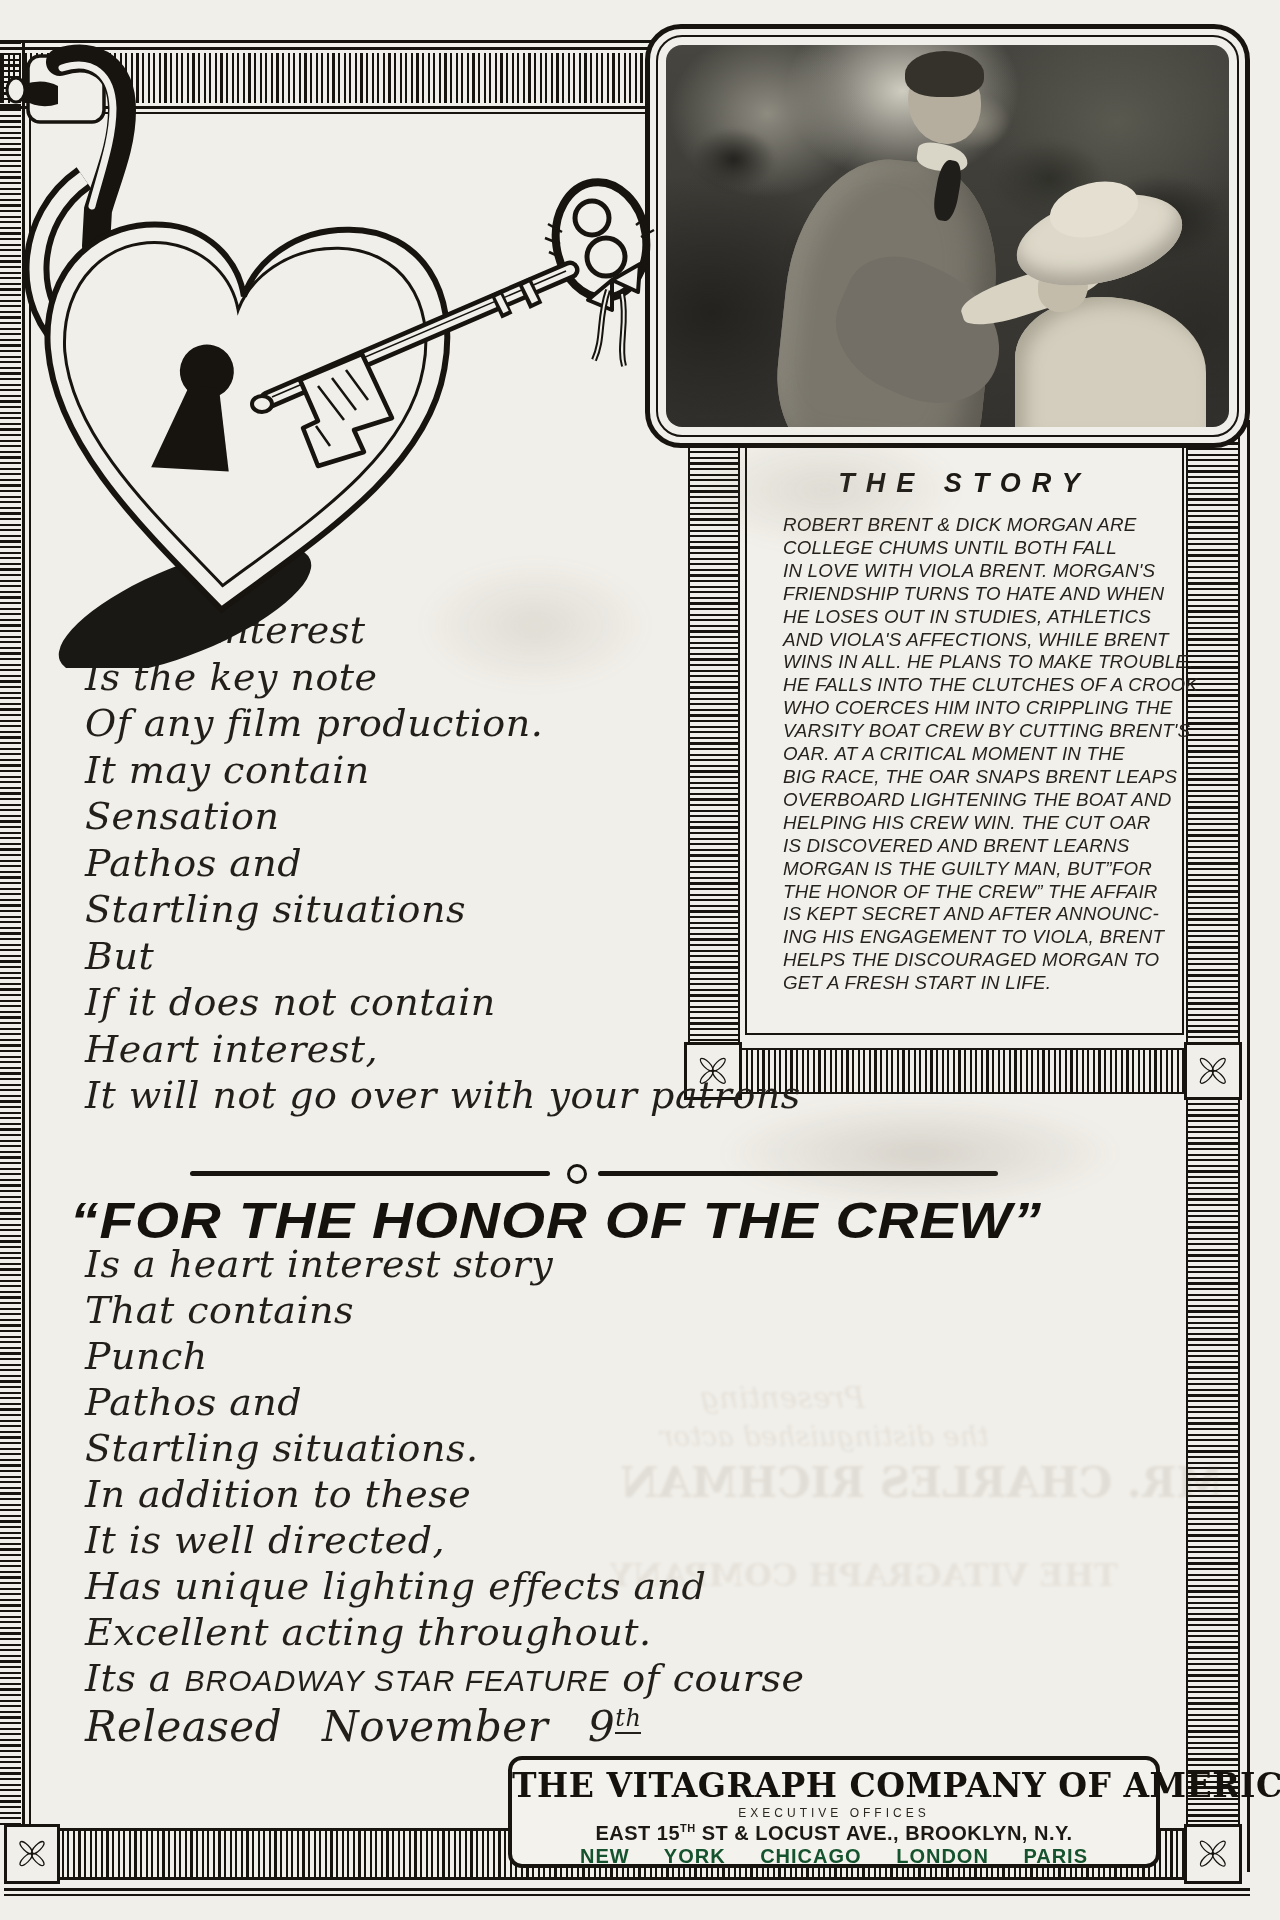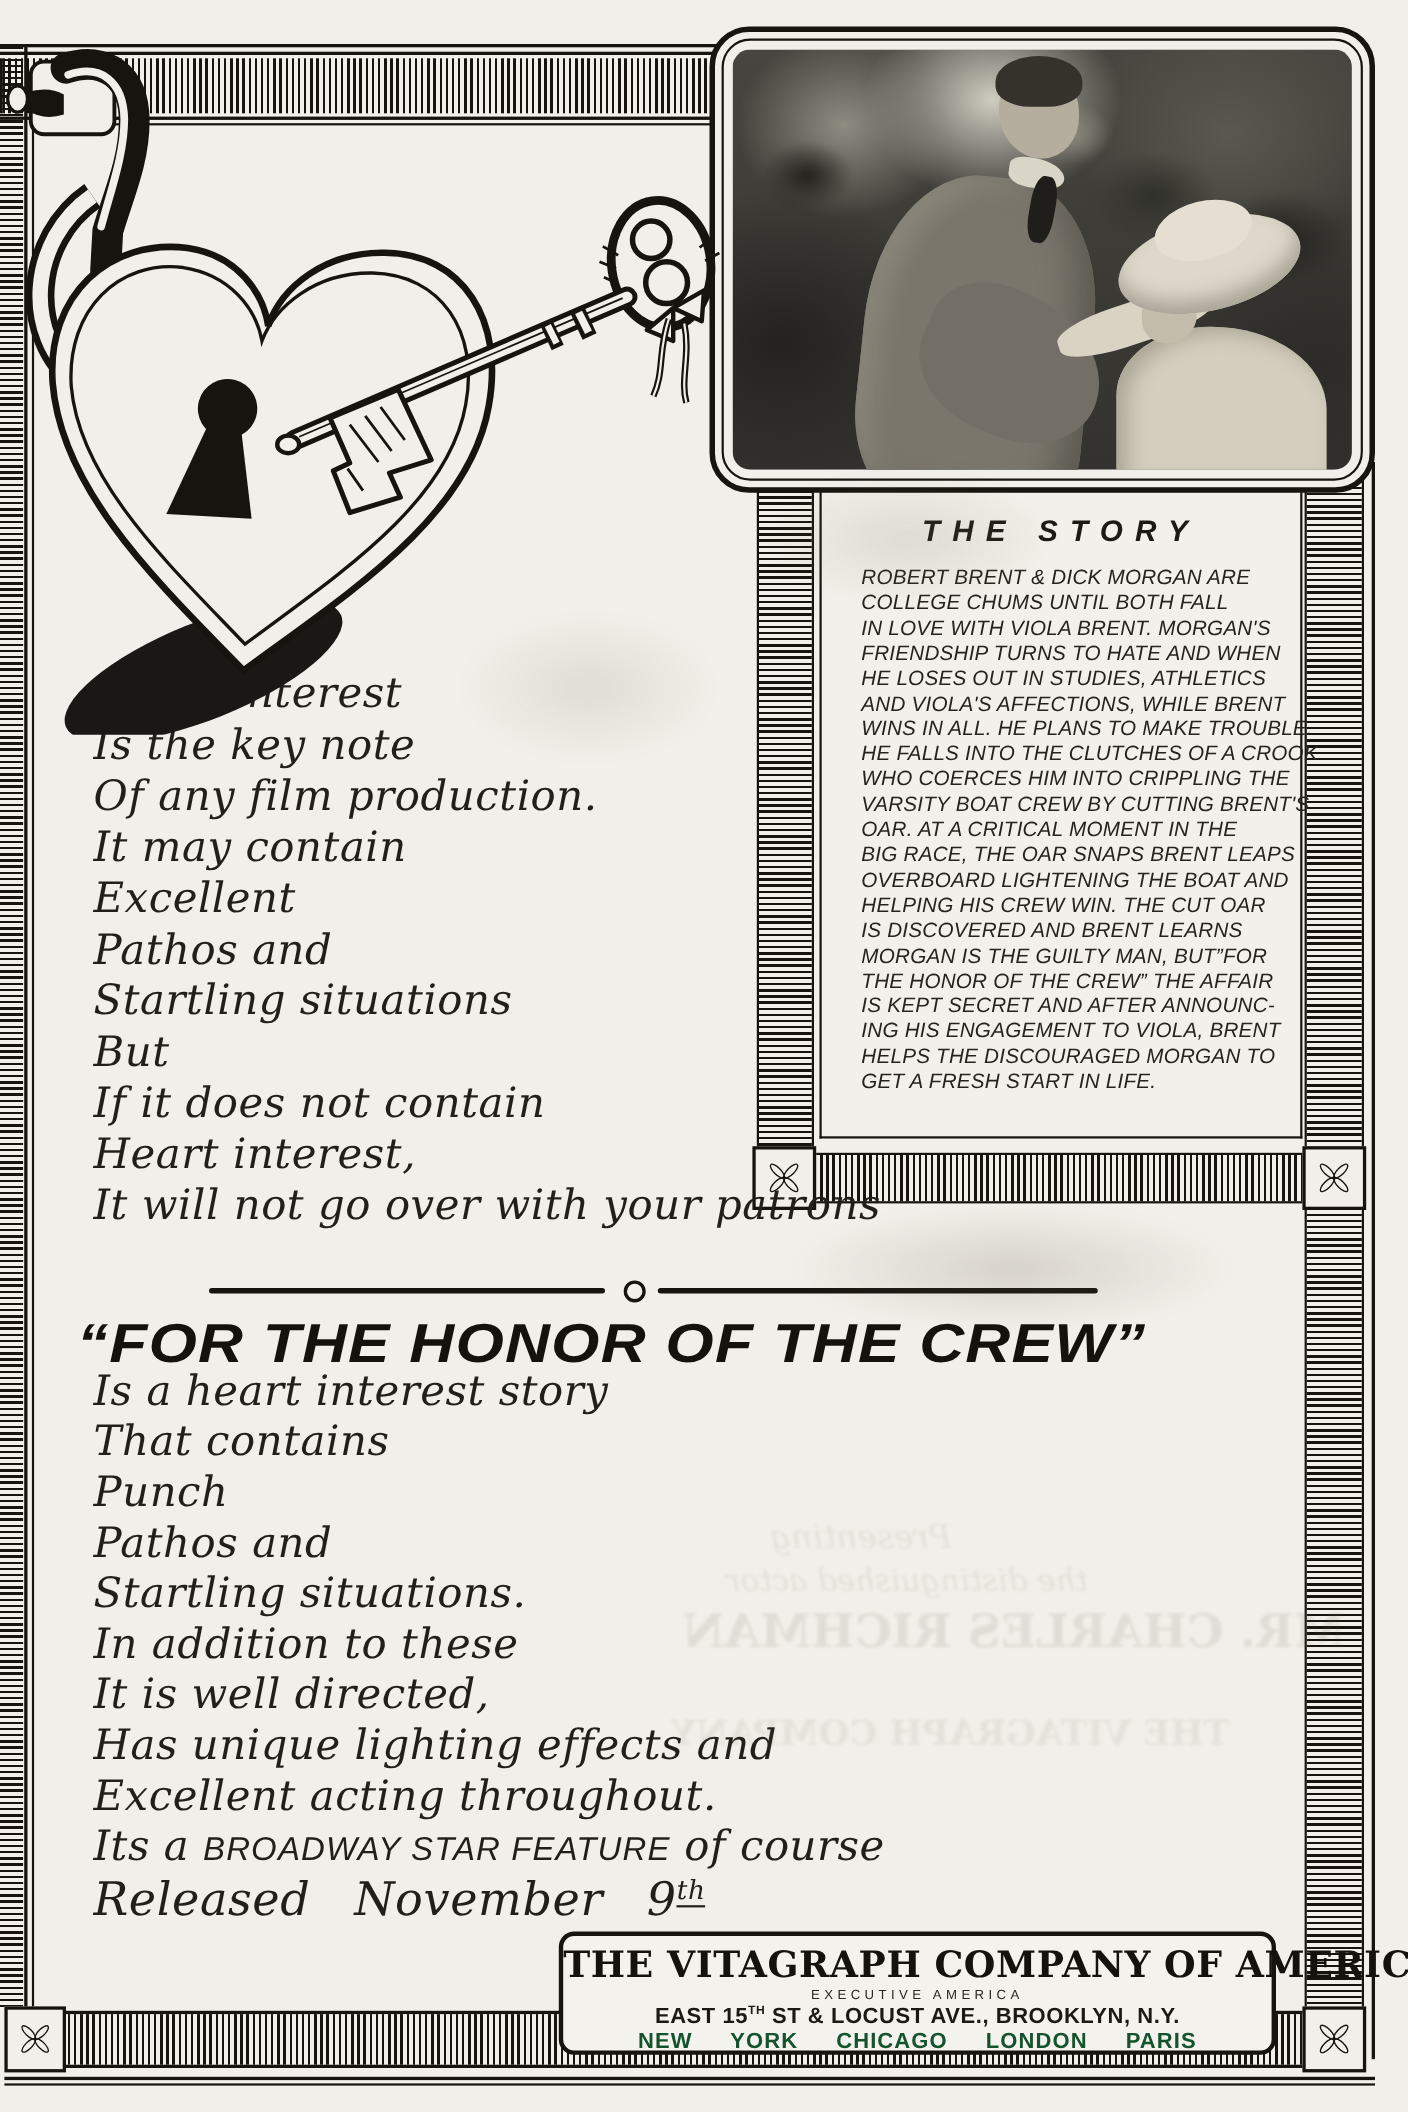--- a/index.html
+++ b/index.html
@@ -279,21 +279,21 @@
       <path d="M 300 352 L 362 326 L 392 390 L 354 402 L 364 424 L 318 438 L 303 400 L 318 393 Z" fill="#f1efe9" stroke="#17140f" stroke-width="4.5" stroke-linejoin="round"></path>
       <path d="M 318 358 l 26 34 M 332 350 l 24 32 M 346 342 l 22 30 M 316 398 l 14 20" stroke="#17140f" stroke-width="2.5"></path>
     </g>
   </svg>
 
   <div class="script" style="left:85px;top:608px;">
     <div class="script-line">Heart interest</div>
     <div class="script-line">Is the key note</div>
     <div class="script-line">Of any film production.</div>
     <div class="script-line">It may contain</div>
-    <div class="script-line">Excellent</div>
+    <div class="script-line">Sensation</div>
     <div class="script-line">Pathos and</div>
     <div class="script-line">Startling situations</div>
     <div class="script-line">But</div>
     <div class="script-line">If it does not contain</div>
     <div class="script-line">Heart interest,</div>
     <div class="script-line">It will not go over with your patrons</div>
   </div>
 
   <div class="divider">
     <div class="bar" style="left:0;width:360px;"></div>
@@ -312,18 +312,18 @@
     <div class="script-line">In addition to these</div>
     <div class="script-line">It is well directed,</div>
     <div class="script-line">Has unique lighting effects and</div>
     <div class="script-line">Excellent acting throughout.</div>
     <div class="script-line"><span>Its a </span><span class="caps-inline">BROADWAY STAR FEATURE</span><span> of course</span></div>
     <div class="script-line release-line"><span>Released  November  9</span><span class="sup">th</span></div>
   </div>
 
   <div class="footer-box">
     <div class="company-name">THE VITAGRAPH COMPANY OF AMERICA</div>
-    <div class="exec-offices">EXECUTIVE AMERICA</div>
+    <div class="exec-offices">EXECUTIVE OFFICES</div>
     <div class="address"><span>EAST 15</span><span class="sup-sm">TH</span><span> ST  &amp; LOCUST AVE., BROOKLYN, N.Y.</span></div>
     <div class="cities">NEW YORK   CHICAGO   LONDON   PARIS</div>
   </div>
 
 </div>
 
 </body></html>

